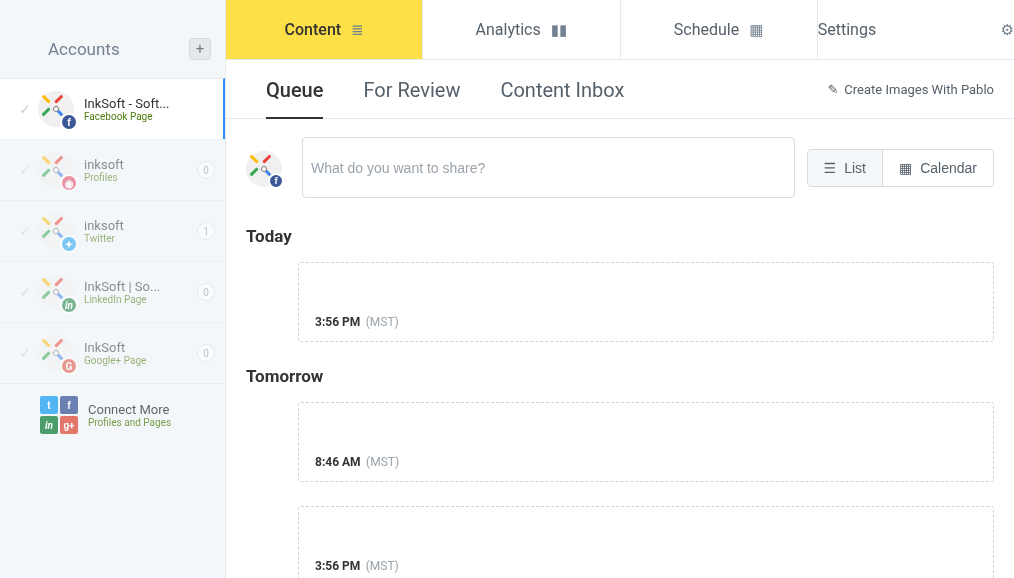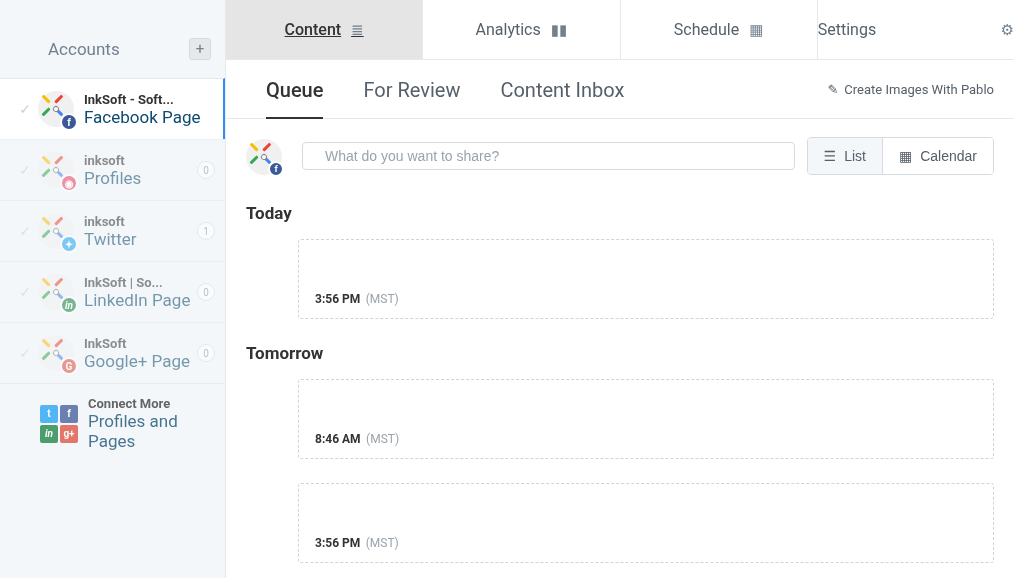--- a/index.html
+++ b/index.html
@@ -98,24 +98,24 @@
     font-weight: 700;
     border: 2px solid #fff;
   }
   .fb-bg { background: #3b5998; }
   .ig-bg { background: #e4405f; }
   .tw-bg { background: #1da1f2; }
   .li-bg { background: #15803d; font-style: italic; }
   .gp-bg { background: #dd4b39; }
   .acct-text { flex: 1; min-width: 0; }
   .acct-name {
-    font-weight: 700; font-size: 13px; color: #333;
+    font-weight: 400; font-size: 13px; color: #333;
     white-space: nowrap; overflow: hidden; text-overflow: ellipsis;
   }
-  .acct-sub { font-size: 17px; color: #0c4a6e; }
+  .acct-sub { font-size: 10px; color: #4d7c0f; }
   .count-badge {
     min-width: 18px; height: 18px;
     border-radius: 9px;
     border: 1px solid #d6dbe0;
     background: #fff;
     font-size: 10px;
     display: flex; align-items: center; justify-content: center;
     color: #8a96a0;
     margin-left: 6px;
   }
@@ -143,21 +143,21 @@
     padding: 20px 0;
     text-align: center;
     color: #55606a;
     font-size: 16px;
     position: relative;
     cursor: pointer;
     border-right: 1px solid #e6e9ec;
     display:flex; align-items:center; justify-content:center; gap:10px;
   }
   .topnav-item:last-child { border-right: none; justify-content: space-between; }
-  .topnav-item.active { background:#e5e5e5; font-weight:500; color:#333;text-decoration:underline; }
+  .topnav-item.active { background:#fde047; font-weight:500; color:#333; }
   .topnav-item .nav-ico { color:#72818f; font-size:15px; }
   .subnav {
     display: flex;
     align-items: center;
     border-bottom: 1px solid #e6e9ec;
     padding: 0 20px;
   }
   .subnav-item {
     padding: 18px 20px 16px;
     font-size: 20px;
@@ -186,24 +186,24 @@
   .composer-row {
     display: flex;
     align-items: center;
     gap: 12px;
     margin-bottom: 28px;
   }
   .small-avatar { width:34px; height:34px; }
   .small-avatar .net-badge { width:16px; height:16px; font-size:9px; }
   .share-input {
     flex: 1;
-    height: 28px;
+    height: 61px;
     border: 1px solid #d6dbe0;
     border-radius: 4px;
-    padding: 0 22px;
+    padding: 0 8px;
     font-size: 14px;
     color: #333;
     outline: none;
   }
   .share-input::placeholder { color: #9aa3ac; }
   .view-toggle {
     display: flex;
     border: 1px solid #d6dbe0;
     border-radius: 4px;
     overflow: hidden;

